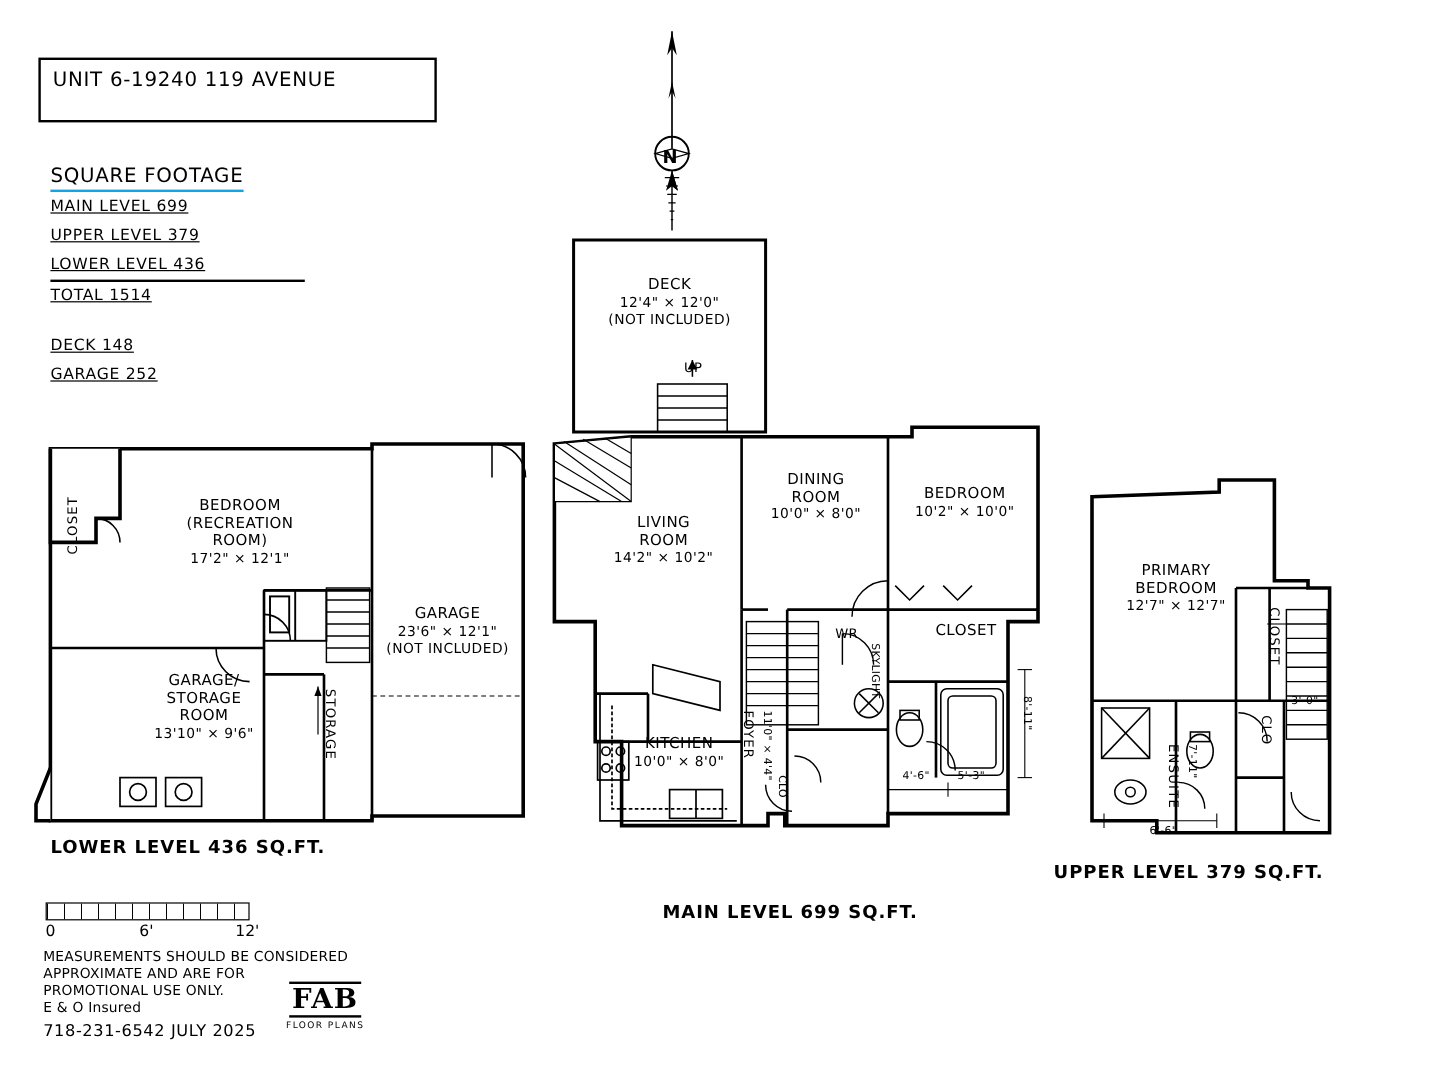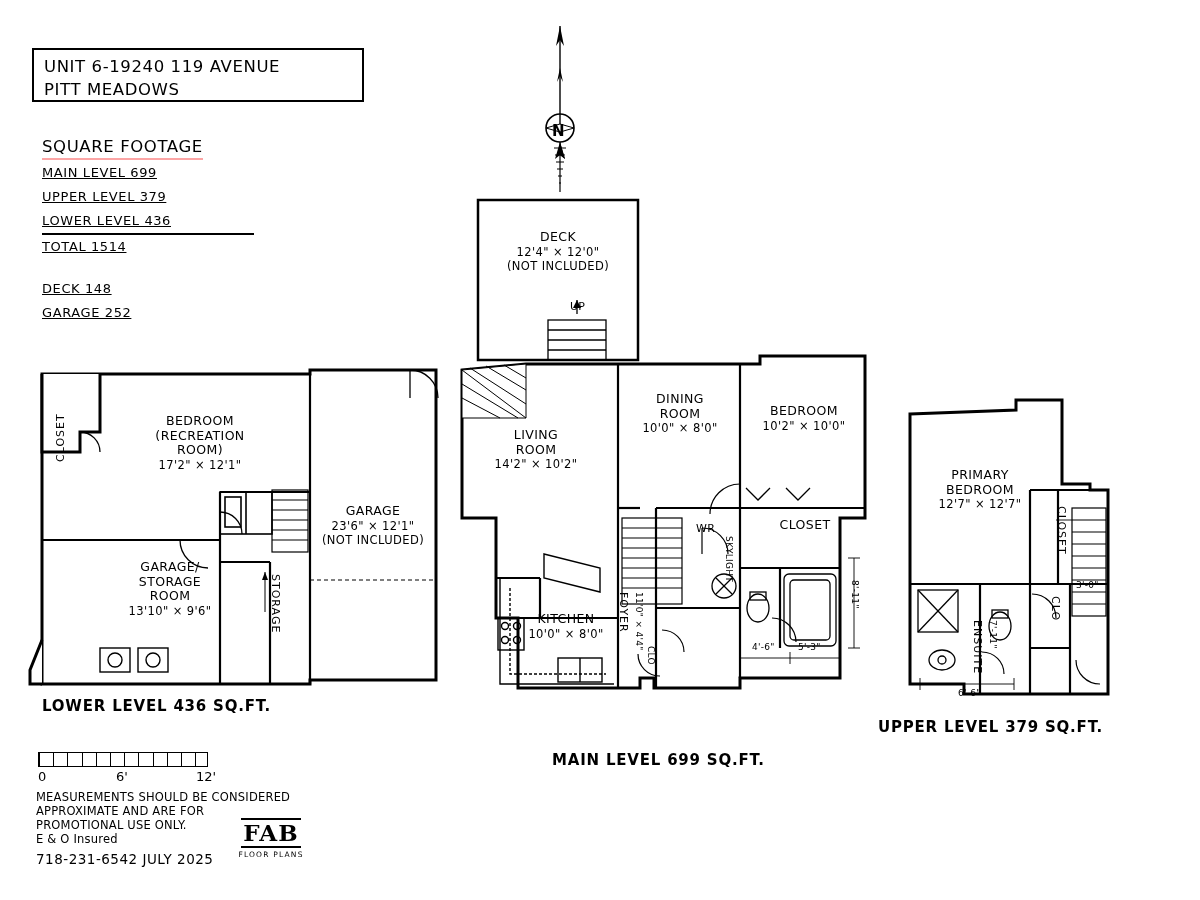--- a/index.html
+++ b/index.html
@@ -36,21 +36,21 @@
     letter-spacing: 0.6px;
     line-height: 23px;
     white-space: nowrap;
   }
 
   
   #footage-block { left: 42px; top: 136px; width: 300px; }
   #footage-block .heading {
     font-size: 16.5px;
     letter-spacing: 0.6px;
-    border-bottom: 2px solid #fca5a5;
+    border-bottom: 2px solid #0ea5e9;
     display: inline-block;
     line-height: 22px;
     margin-bottom: 1px;
   }
   #footage-block .line {
     font-size: 13px;
     letter-spacing: 0.6px;
     line-height: 24px;
     white-space: nowrap;
     display: block;
@@ -165,21 +165,20 @@
   .tiny.rot-cw { transform: rotate(90deg); transform-origin: 0 0; }
   svg { display: block; }
 </style>
 </head>
 <body>
 
 <div class="stage">
 
   <div class="abs" id="title-block">
     <div>UNIT 6-19240 119 AVENUE</div>
-    <div>PITT MEADOWS</div>
   </div>
 
   <div class="abs" id="footage-block">
     <div class="heading">SQUARE FOOTAGE</div>
     <span class="line">MAIN LEVEL 699</span>
     <span class="line">UPPER LEVEL 379</span>
     <span class="line underlined">LOWER LEVEL 436</span>
     <span class="line">TOTAL 1514</span>
     <div class="gap"></div>
     <span class="line">DECK 148</span>
@@ -404,21 +403,21 @@
       </g>
     </svg>
 
     <div class="room-label" style="left:58px; top:42px; width:120px;">
       <span class="nm">DECK</span>
       <span class="dim">12'4" × 12'0"</span>
       <span class="dim">(NOT INCLUDED)</span>
     </div>
     <div class="tiny" style="left:130px; top:112px; font-size:11px;">UP</div>
 
-    <div class="room-label" style="left:26px; top:240px; width:140px;">
+    <div class="room-label" style="left:43px; top:240px; width:140px;">
       <span class="nm">LIVING</span>
       <span class="nm">ROOM</span>
       <span class="dim">14'2" × 10'2"</span>
     </div>
 
     <div class="room-label" style="left:178px; top:204px; width:124px;">
       <span class="nm">DINING</span>
       <span class="nm">ROOM</span>
       <span class="dim">10'0" × 8'0"</span>
     </div>

